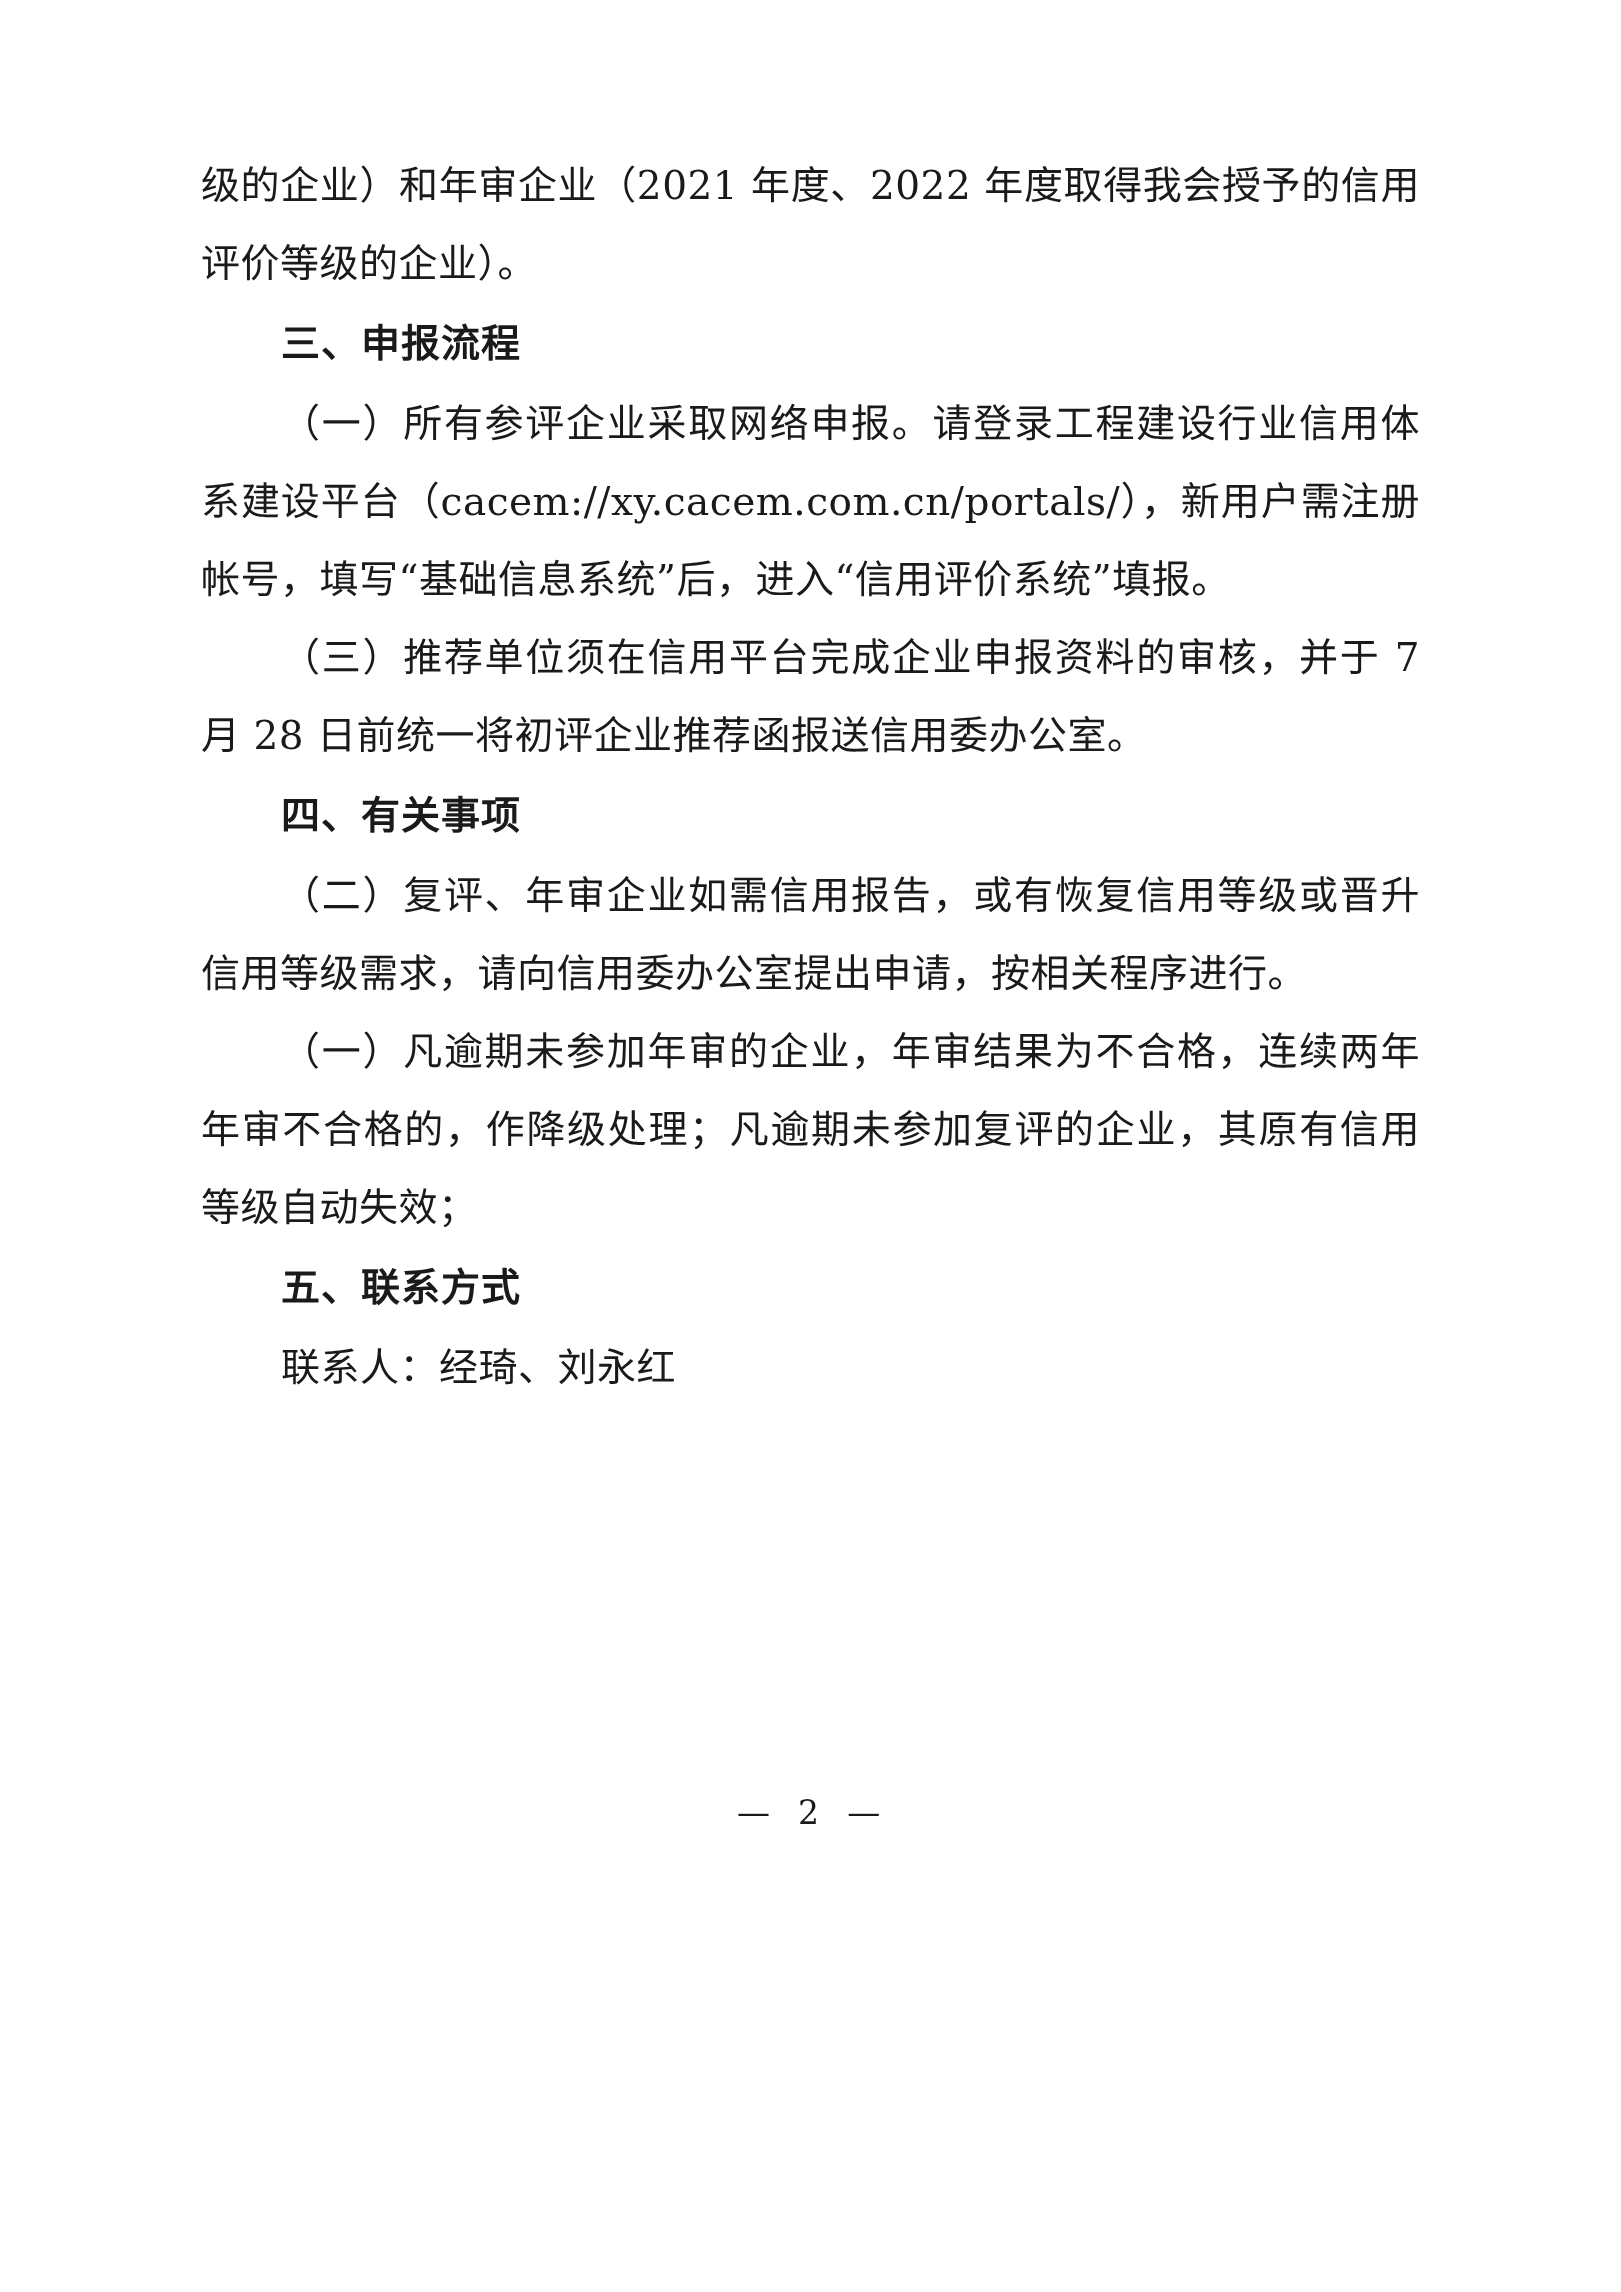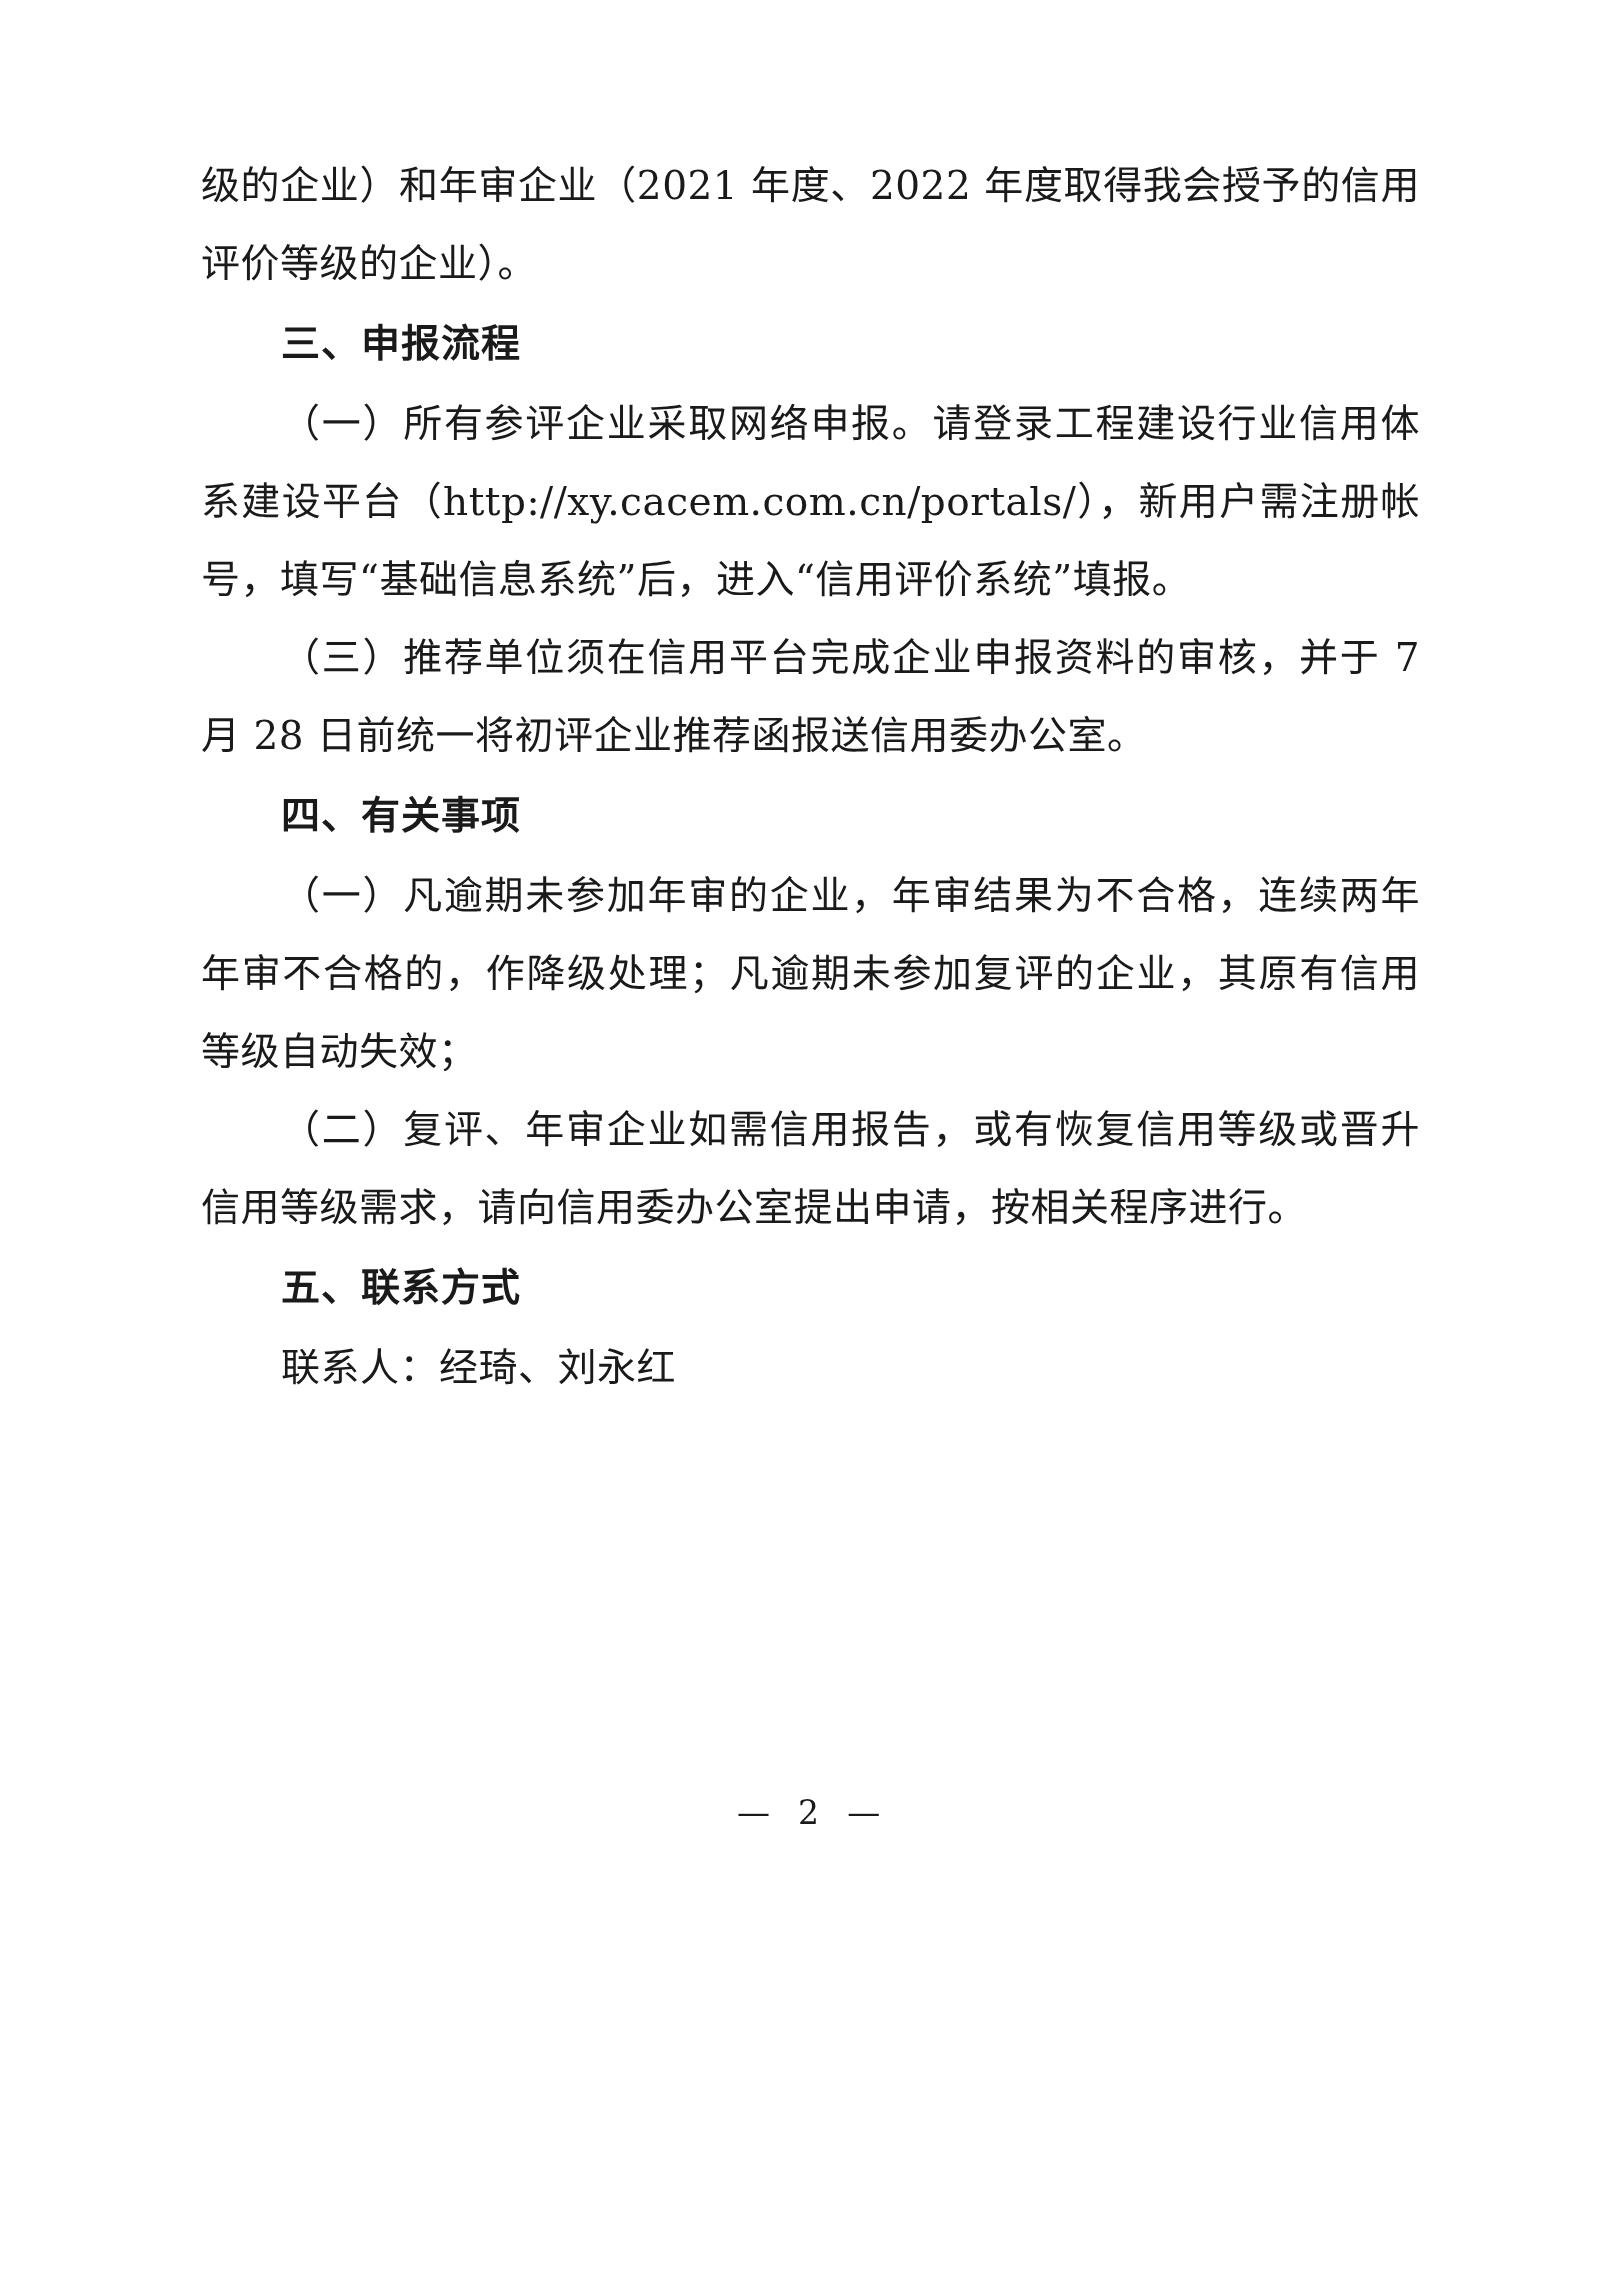--- a/index.html
+++ b/index.html
@@ -67,30 +67,30 @@
 
 <div class="page">
   <div class="doc-body">
 
     <p class="para">级的企业）和年审企业（2021 年度、2022 年度取得我会授予的信用评价等级的企业）。</p>
 
 
 
     <p class="heading">三、申报流程</p>
 
-    <p class="para indent">（一）所有参评企业采取网络申报。请登录工程建设行业信用体系建设平台（http://xy.cacem.com.cn/portals/），新用户需注册帐号，填写“基础信息系统”后，进入“信用评价系统”填报。</p>
+    <p class="para indent">（一）所有参评企业采取网络申报。请登录工程建设行业信用体系建设平台（cacem://xy.cacem.com.cn/portals/），新用户需注册帐号，填写“基础信息系统”后，进入“信用评价系统”填报。</p>
 
 
     <p class="para indent">（三）推荐单位须在信用平台完成企业申报资料的审核，并于 7 月 28 日前统一将初评企业推荐函报送信用委办公室。</p>
 
     <p class="heading">四、有关事项</p>
 
+    <p class="para indent">（二）复评、年审企业如需信用报告，或有恢复信用等级或晋升信用等级需求，请向信用委办公室提出申请，按相关程序进行。</p>
+
     <p class="para indent">（一）凡逾期未参加年审的企业，年审结果为不合格，连续两年年审不合格的，作降级处理；凡逾期未参加复评的企业，其原有信用等级自动失效；</p>
-
-    <p class="para indent">（二）复评、年审企业如需信用报告，或有恢复信用等级或晋升信用等级需求，请向信用委办公室提出申请，按相关程序进行。</p>
 
     <p class="heading">五、联系方式</p>
 
     <p class="para indent">联系人：经琦、刘永红</p>
 
   </div>
 
   <div class="footer">
     <span>—</span>
     <span class="pgnum">2</span>

